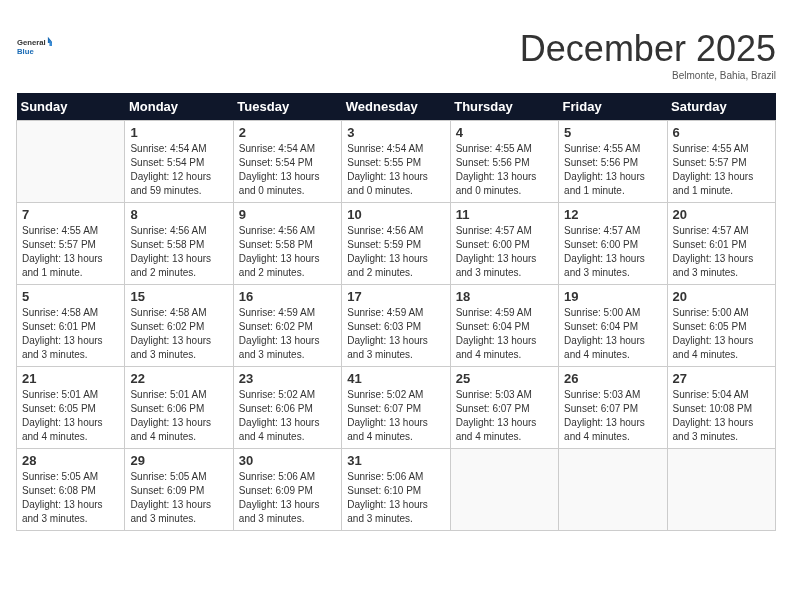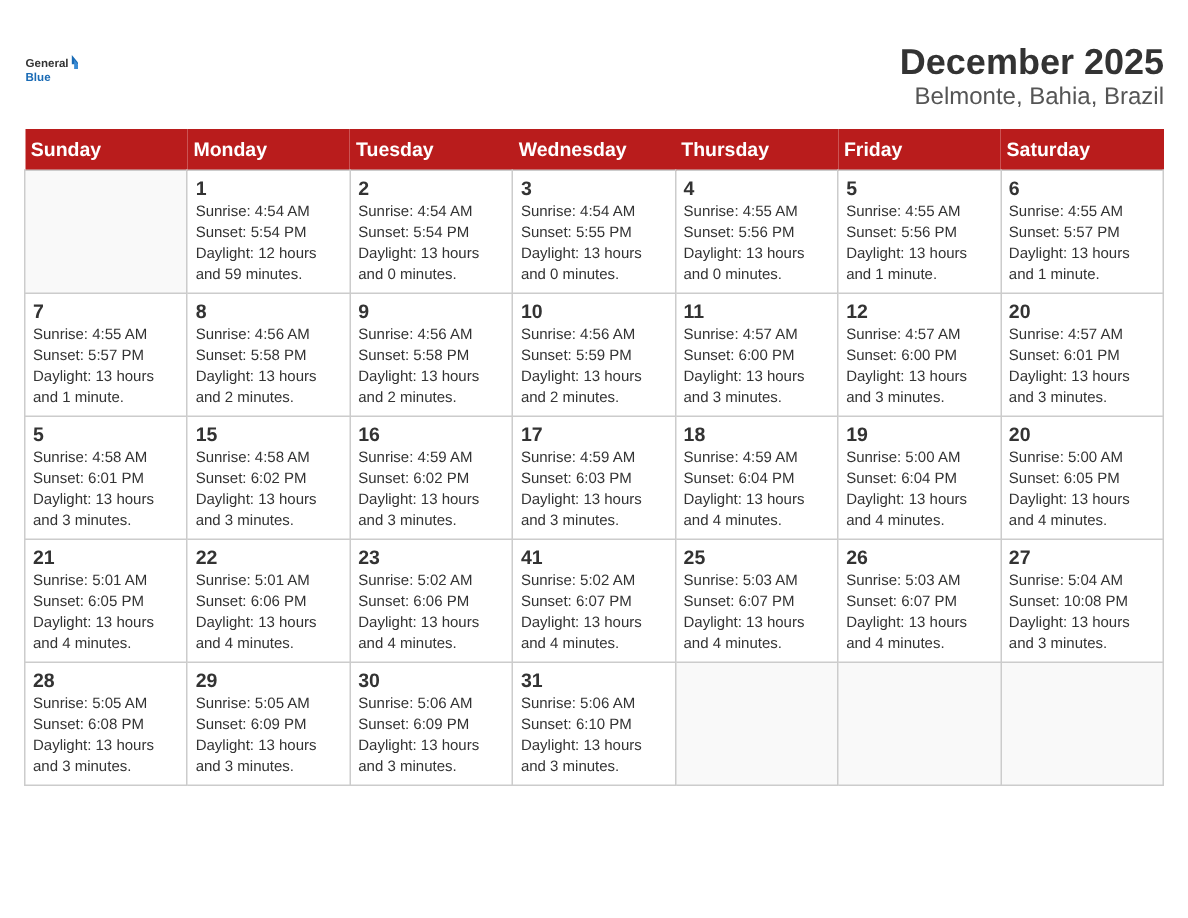--- a/index.html
+++ b/index.html
@@ -19,35 +19,35 @@
     }
     .logo {
       display: flex;
       align-items: center;
       gap: 4px;
     }
     .title-block {
       text-align: right;
     }
     .month-title {
-      font-size: 24px;
-      font-weight: bold;
+      font-size: 36px;
+      font-weight: normal;
       color: #333;
     }
     .subtitle {
-      font-size: 16px;
+      font-size: 10px;
       color: #555;
     }
     table {
       width: 100%;
       border-collapse: collapse;
       font-size: 11px;
     }
     thead tr th {
-      background: #b91c1c;
+      background: #0f172a;
       color: #fff;
       padding: 6px 4px;
       text-align: left;
       font-size: 13px;
       font-weight: bold;
     }
     tbody tr td {
       border: 1px solid #ccc;
       vertical-align: top;
       padding: 4px 5px;

